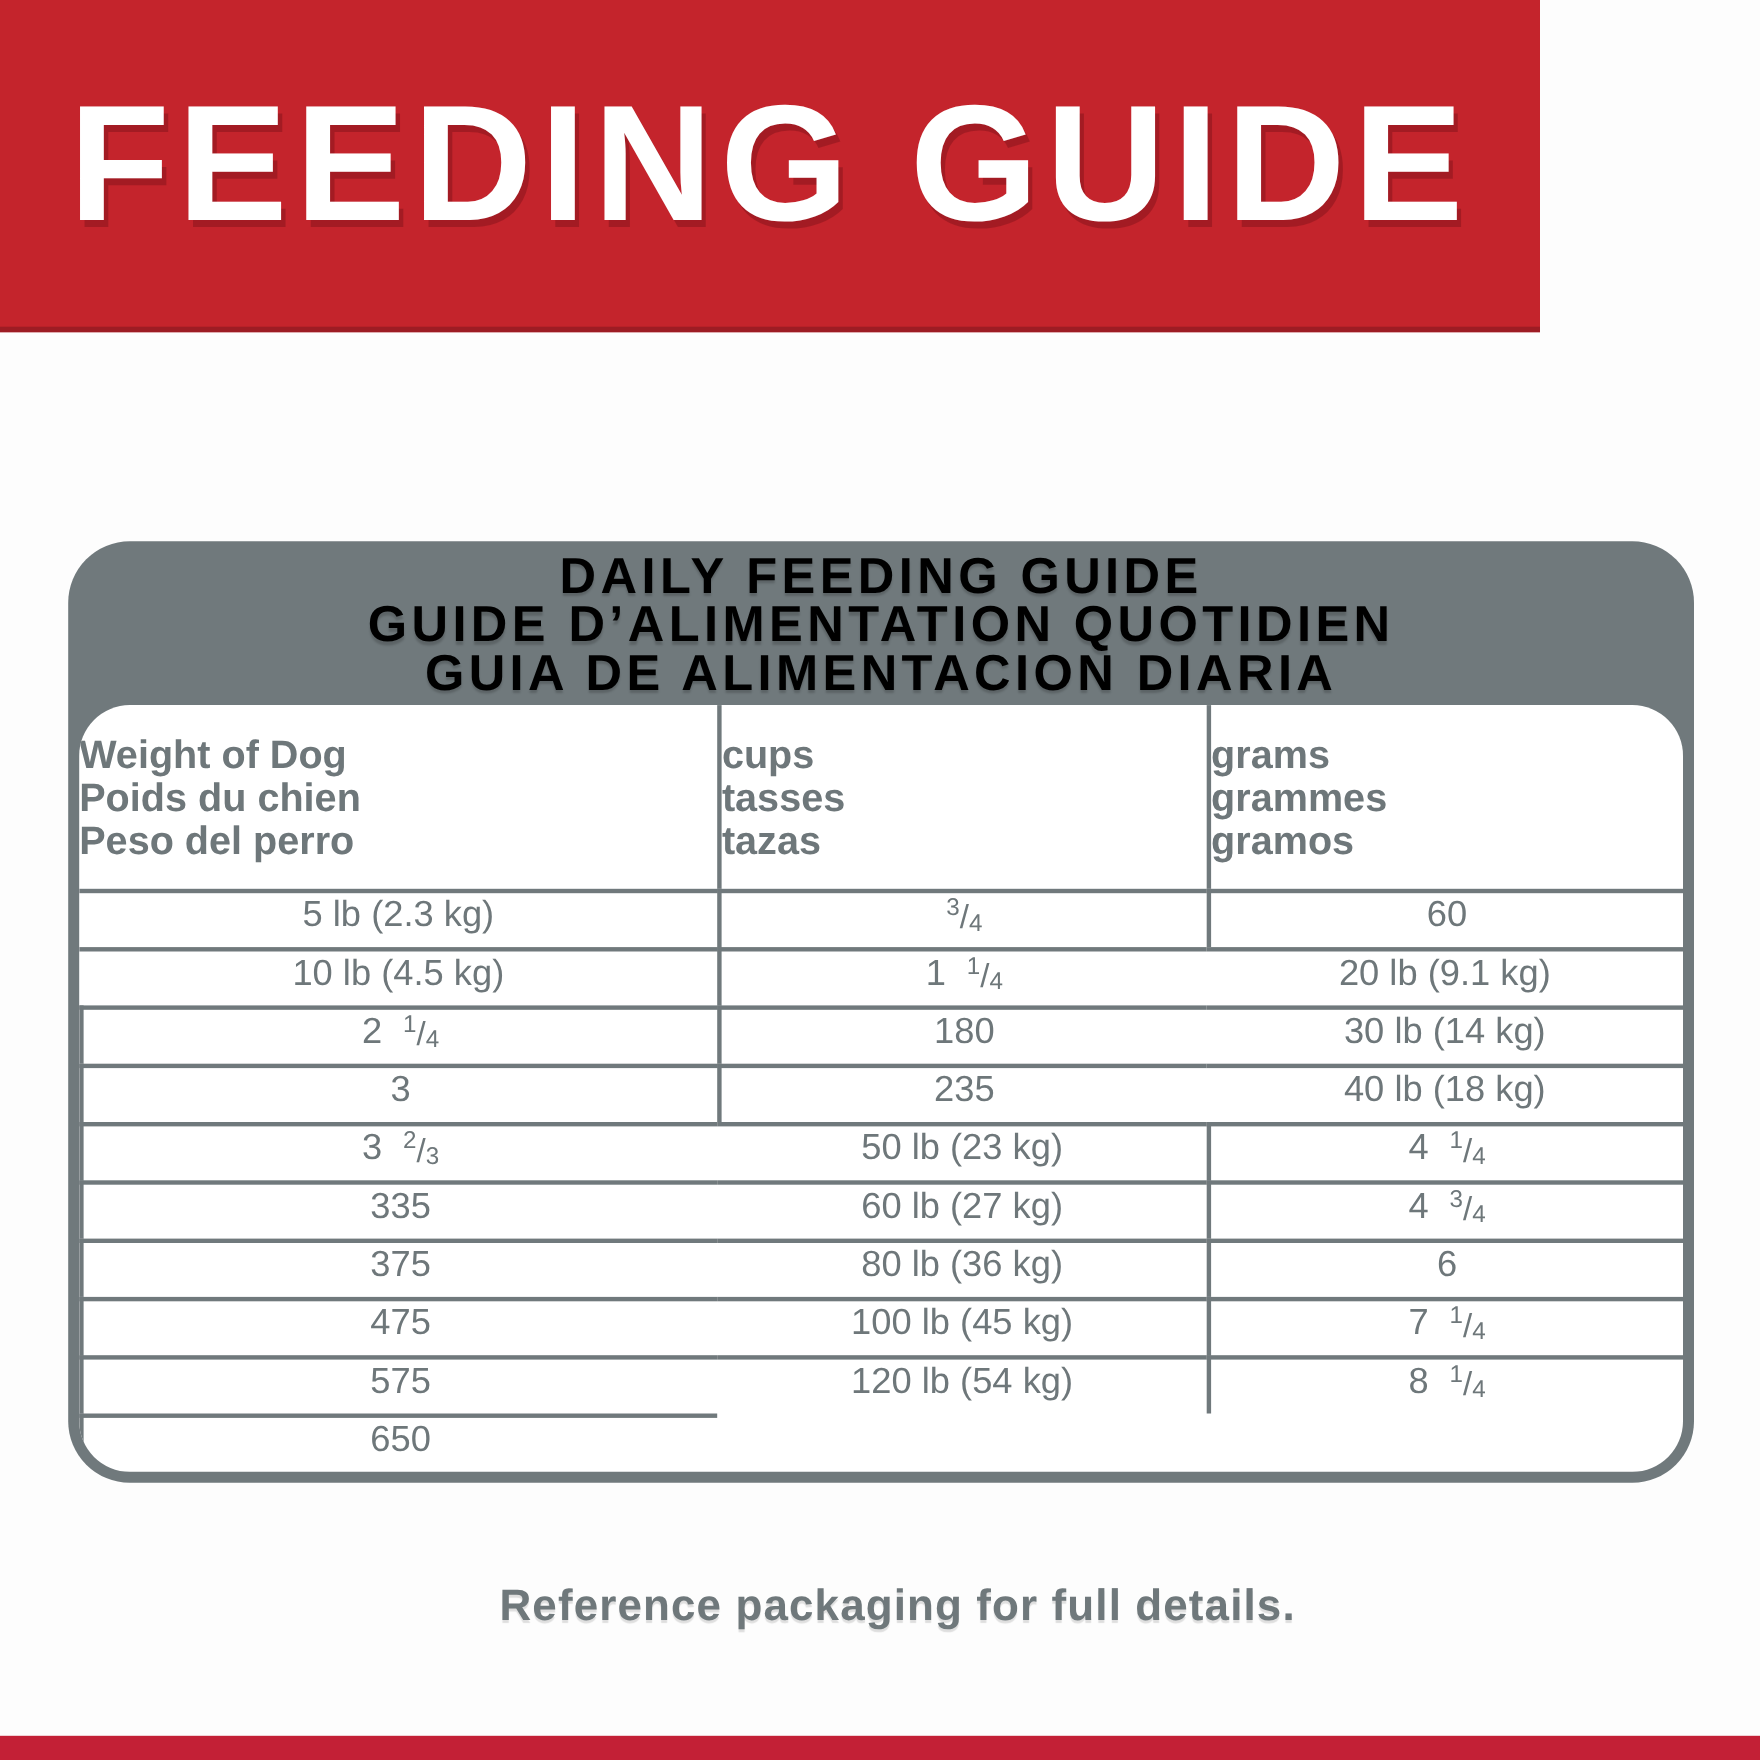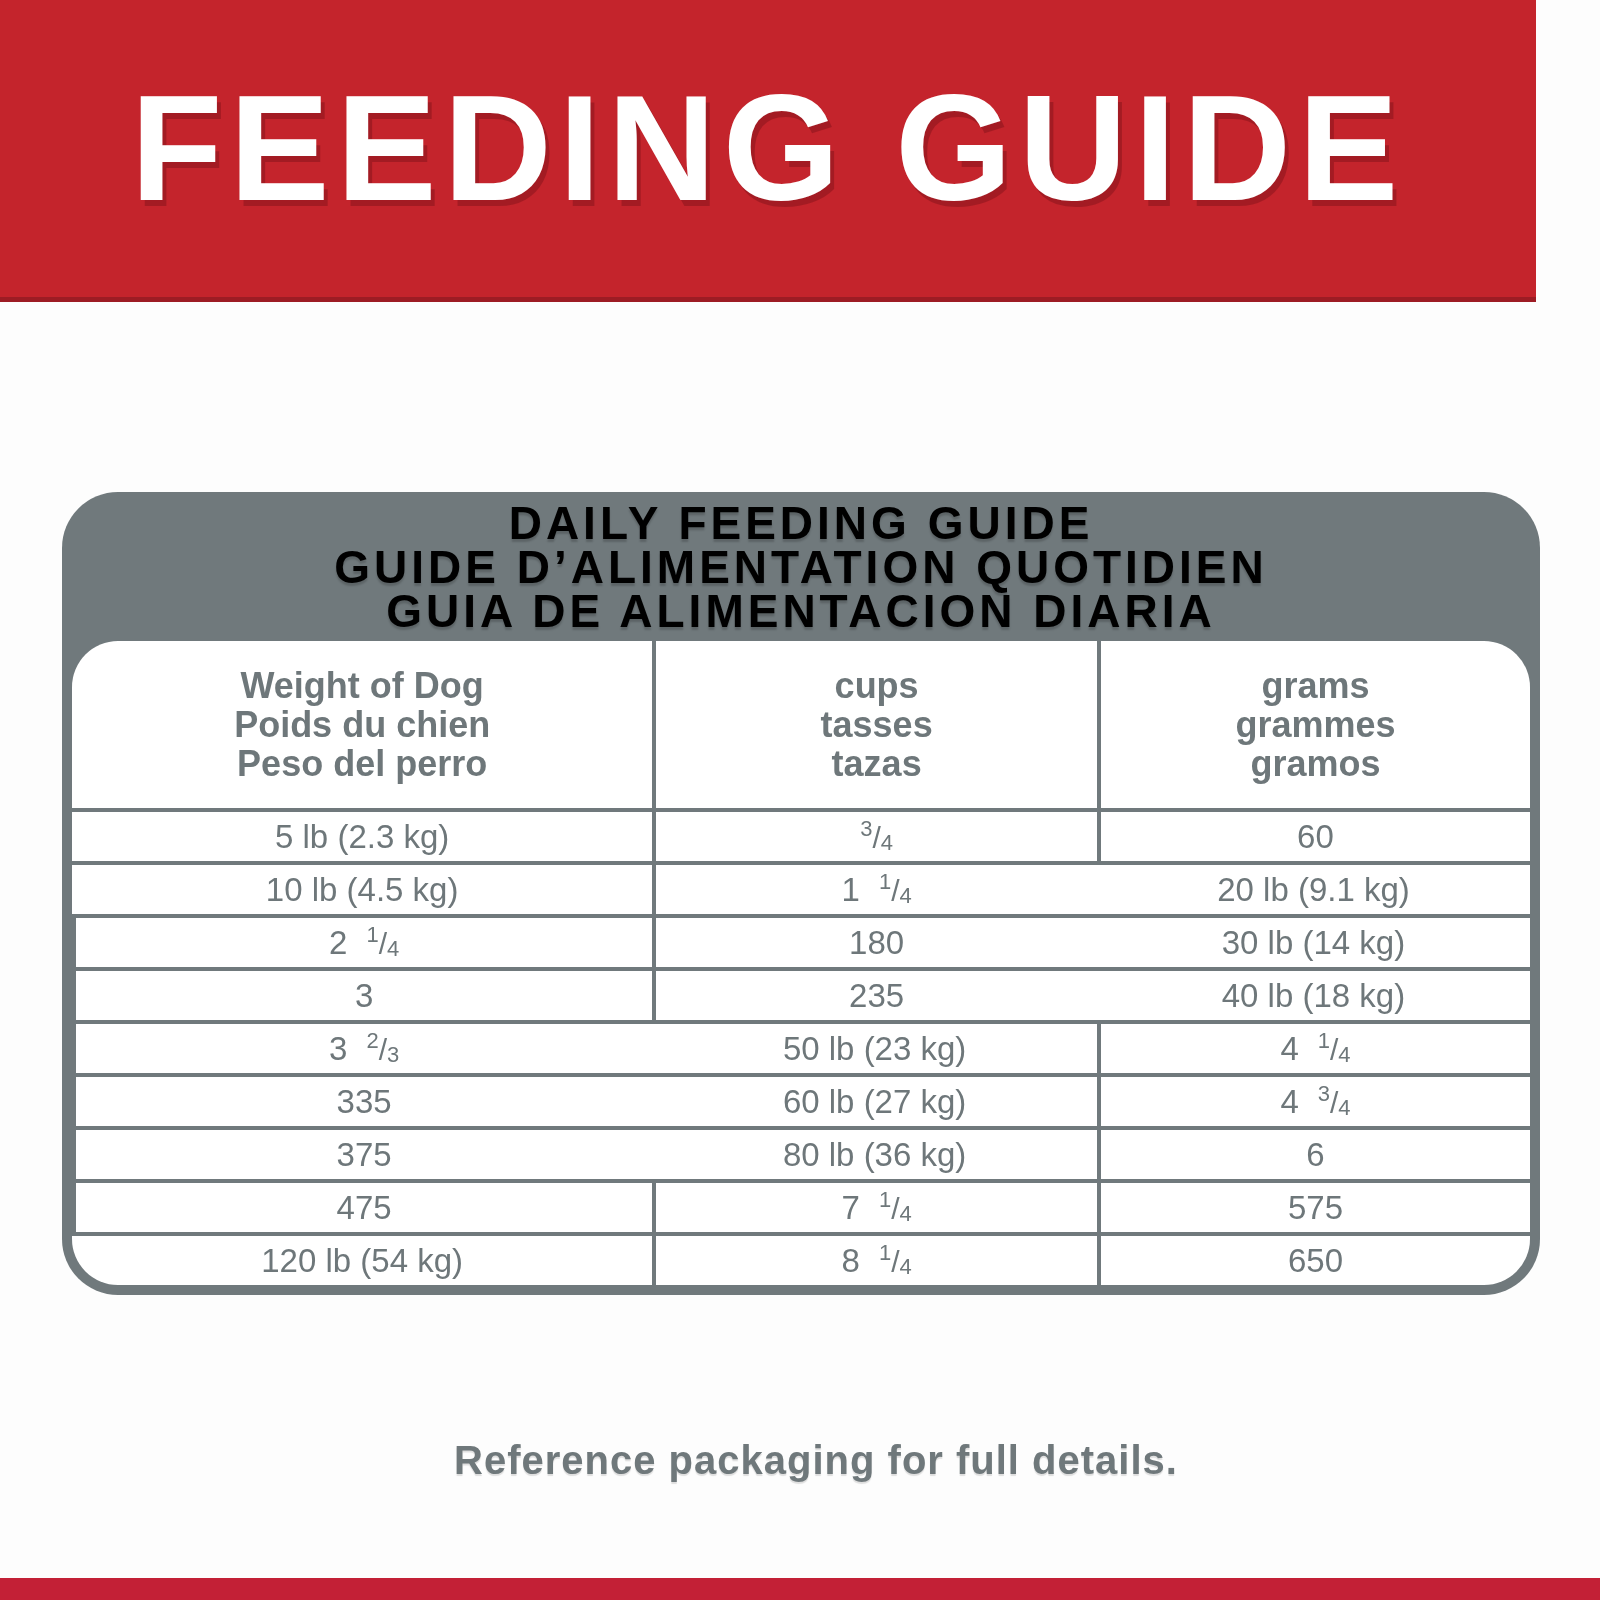--- a/index.html
+++ b/index.html
@@ -5,21 +5,21 @@
   html,body{margin:0;padding:0;background:#ffffff;}
   .page{
     position:relative;
     width:1600px;height:1600px;
     background:#fdfdfd;
     overflow:hidden;
     font-family:"Liberation Sans", sans-serif;
   }
   
   .banner{
-    position:absolute;left:0;top:0;width:1536px;height:297px;
+    position:absolute;left:0;top:0;width:1400px;height:297px;
     background:#c4242c;
     border-bottom:5px solid #9d1c24;
     display:flex;align-items:center;justify-content:center;
   }
   .banner h1{
     margin:0;
     color:#ffffff;
     font-size:150px;
     font-weight:bold;
     letter-spacing:7px;
@@ -50,21 +50,21 @@
   .inner{
     background:#ffffff;
     border-radius:46px;
     overflow:hidden;
   }
   .grid{
     display:grid;
     grid-template-columns:39.8% 30.5% 29.7%;
   }
   .cell{
-    display:flex;align-items:center;justify-content:center;
+    display:flex;align-items:flex-start;justify-content:center;
     box-sizing:border-box;
     color:#6e777a;
     text-align:center;
   }
   .hc{
     height:167px;
     font-weight:bold;
     font-size:36px;
     line-height:39px;
     flex-direction:column;
@@ -147,20 +147,21 @@
           <div class="cell body c2">3<span class="fr"><span class="num">2</span><span class="sl">/</span><span class="den">3</span></span></div>
           <div class="cell body c1">50 lb (23 kg)</div>
           <div class="cell body c2">4<span class="fr"><span class="num">1</span><span class="sl">/</span><span class="den">4</span></span></div>
           <div class="cell body c3">335</div>
           <div class="cell body c1">60 lb (27 kg)</div>
           <div class="cell body c2">4<span class="fr"><span class="num">3</span><span class="sl">/</span><span class="den">4</span></span></div>
           <div class="cell body c3">375</div>
           <div class="cell body c1">80 lb (36 kg)</div>
           <div class="cell body c2">6</div>
           <div class="cell body c3">475</div>
+          <div class="cell body c1">100 lb (45 kg)</div>
           <div class="cell body c2">7<span class="fr"><span class="num">1</span><span class="sl">/</span><span class="den">4</span></span></div>
           <div class="cell body c3">575</div>
           <div class="cell body c1">120 lb (54 kg)</div>
           <div class="cell body c2">8<span class="fr"><span class="num">1</span><span class="sl">/</span><span class="den">4</span></span></div>
           <div class="cell body c3">650</div>
         </div>
     </div>
   </section>
 
   <p class="footnote">Reference packaging for full details.</p>

